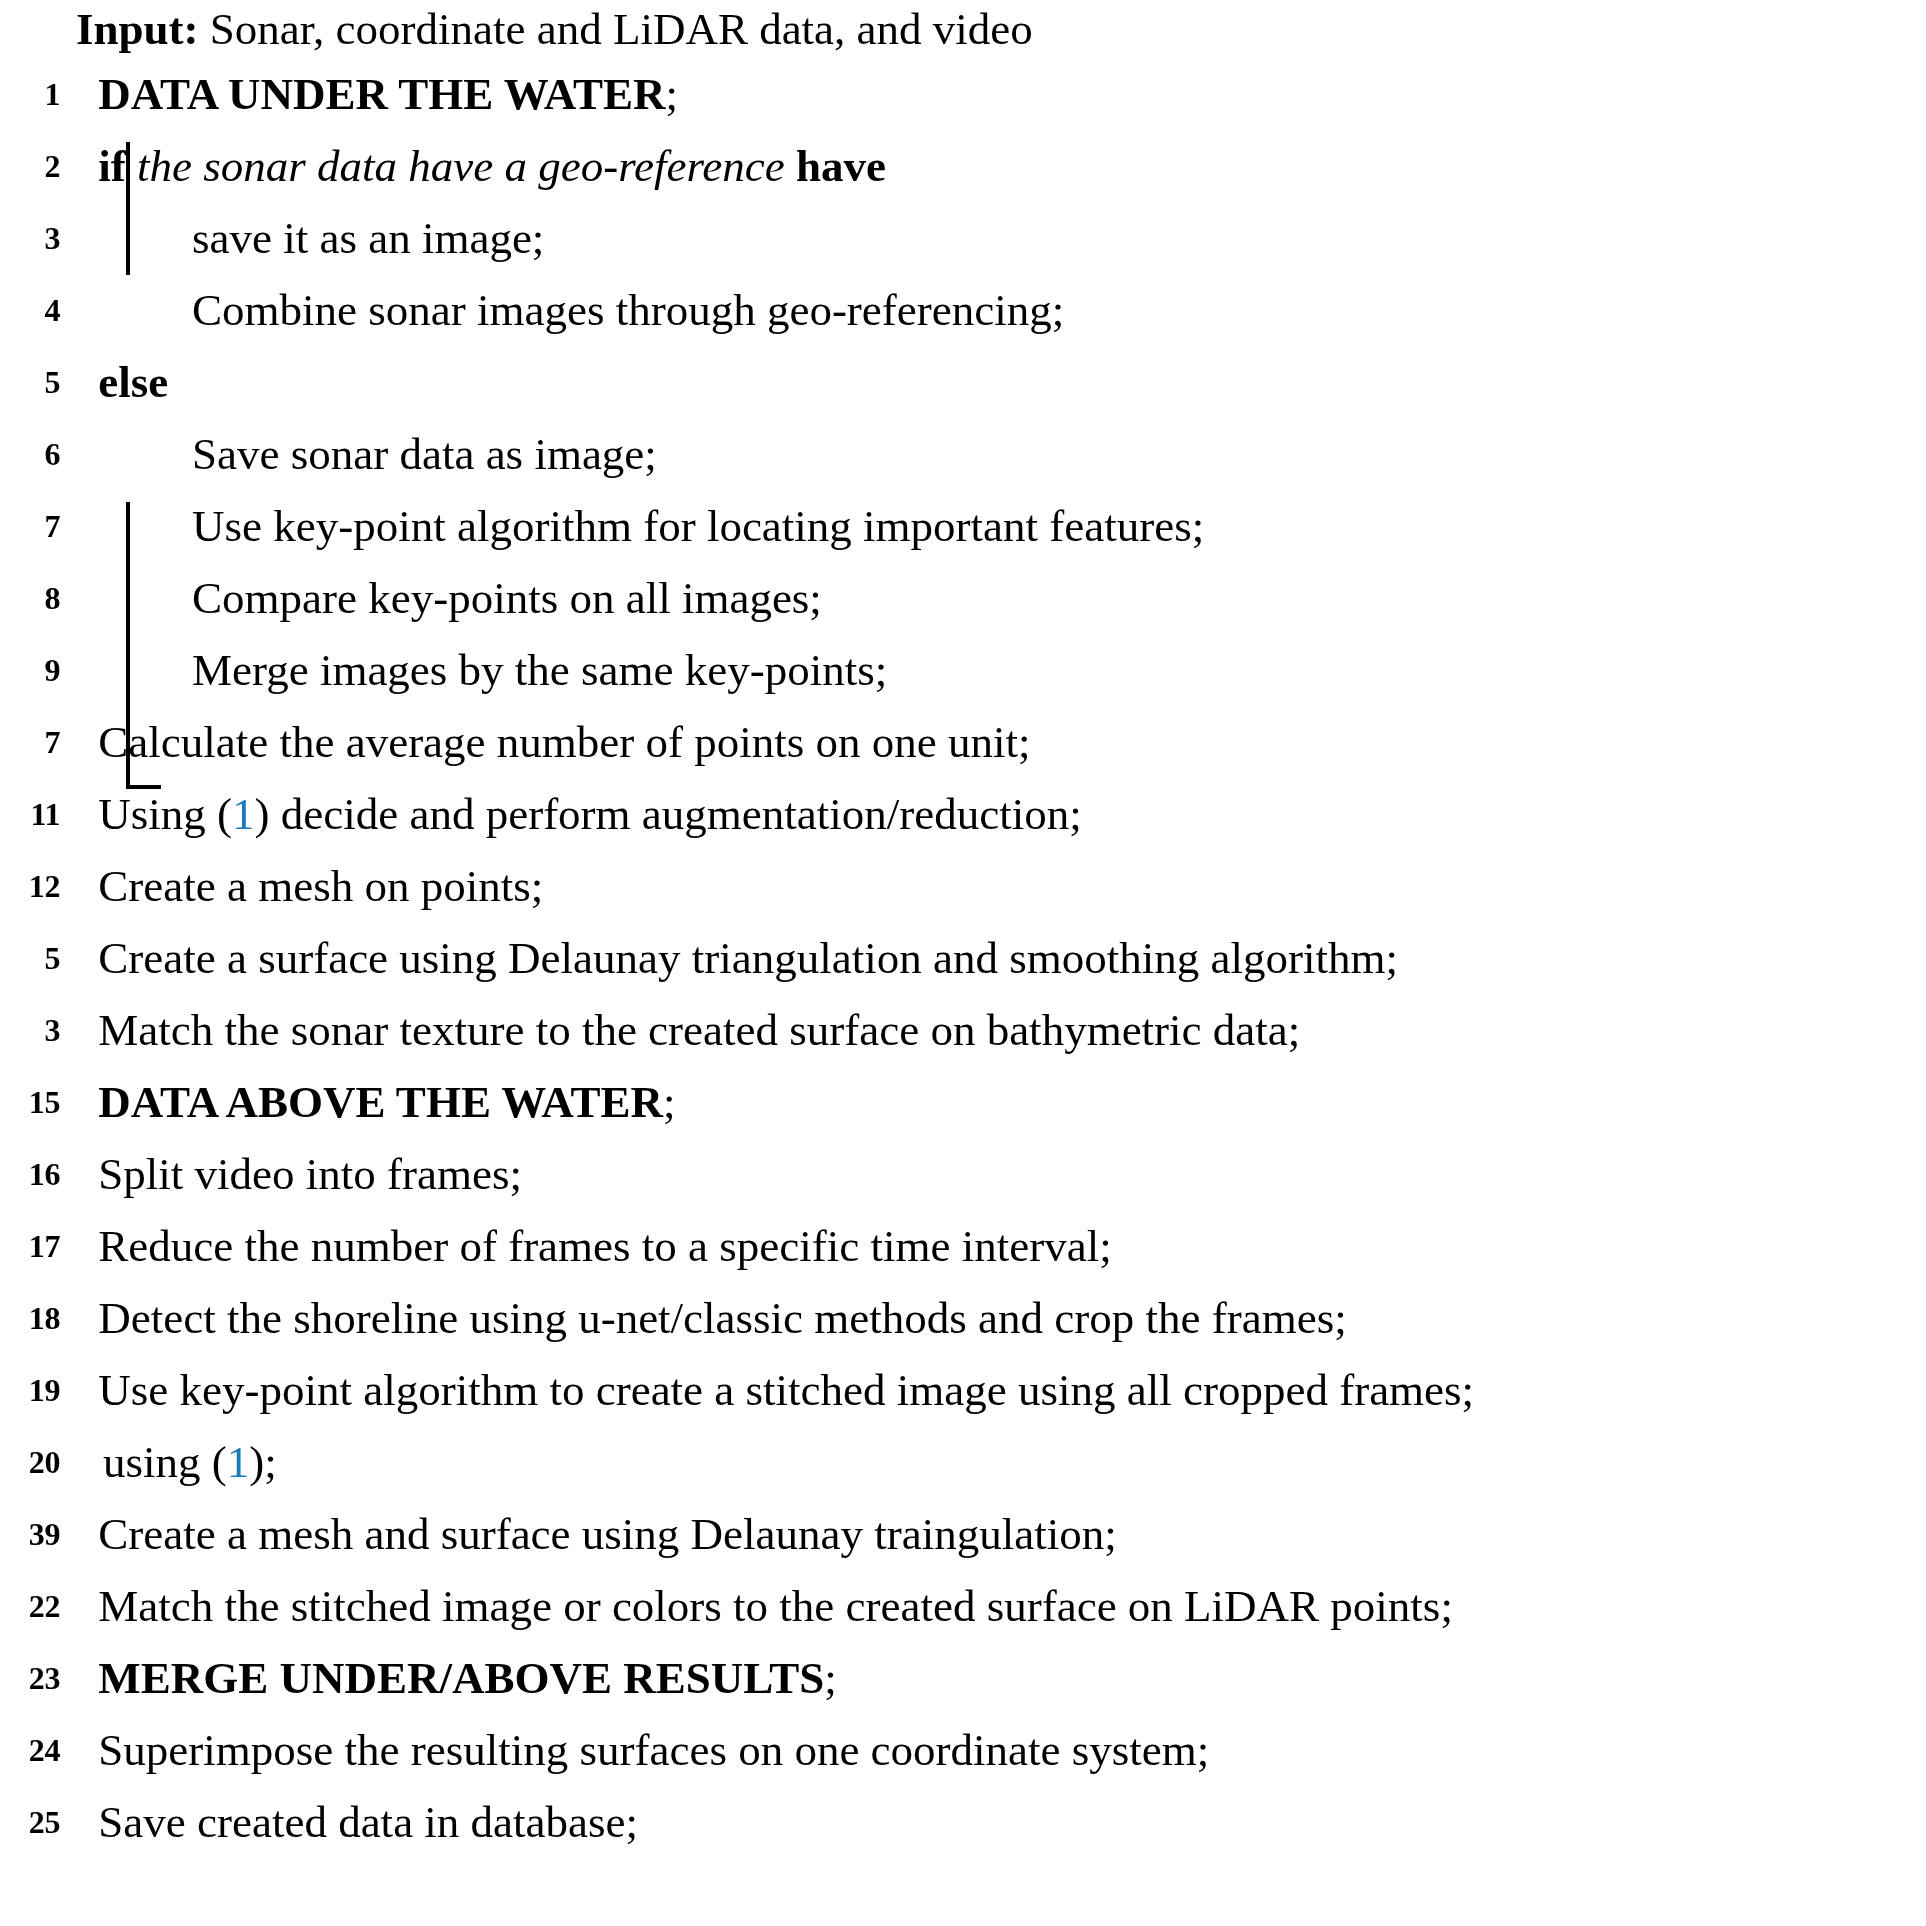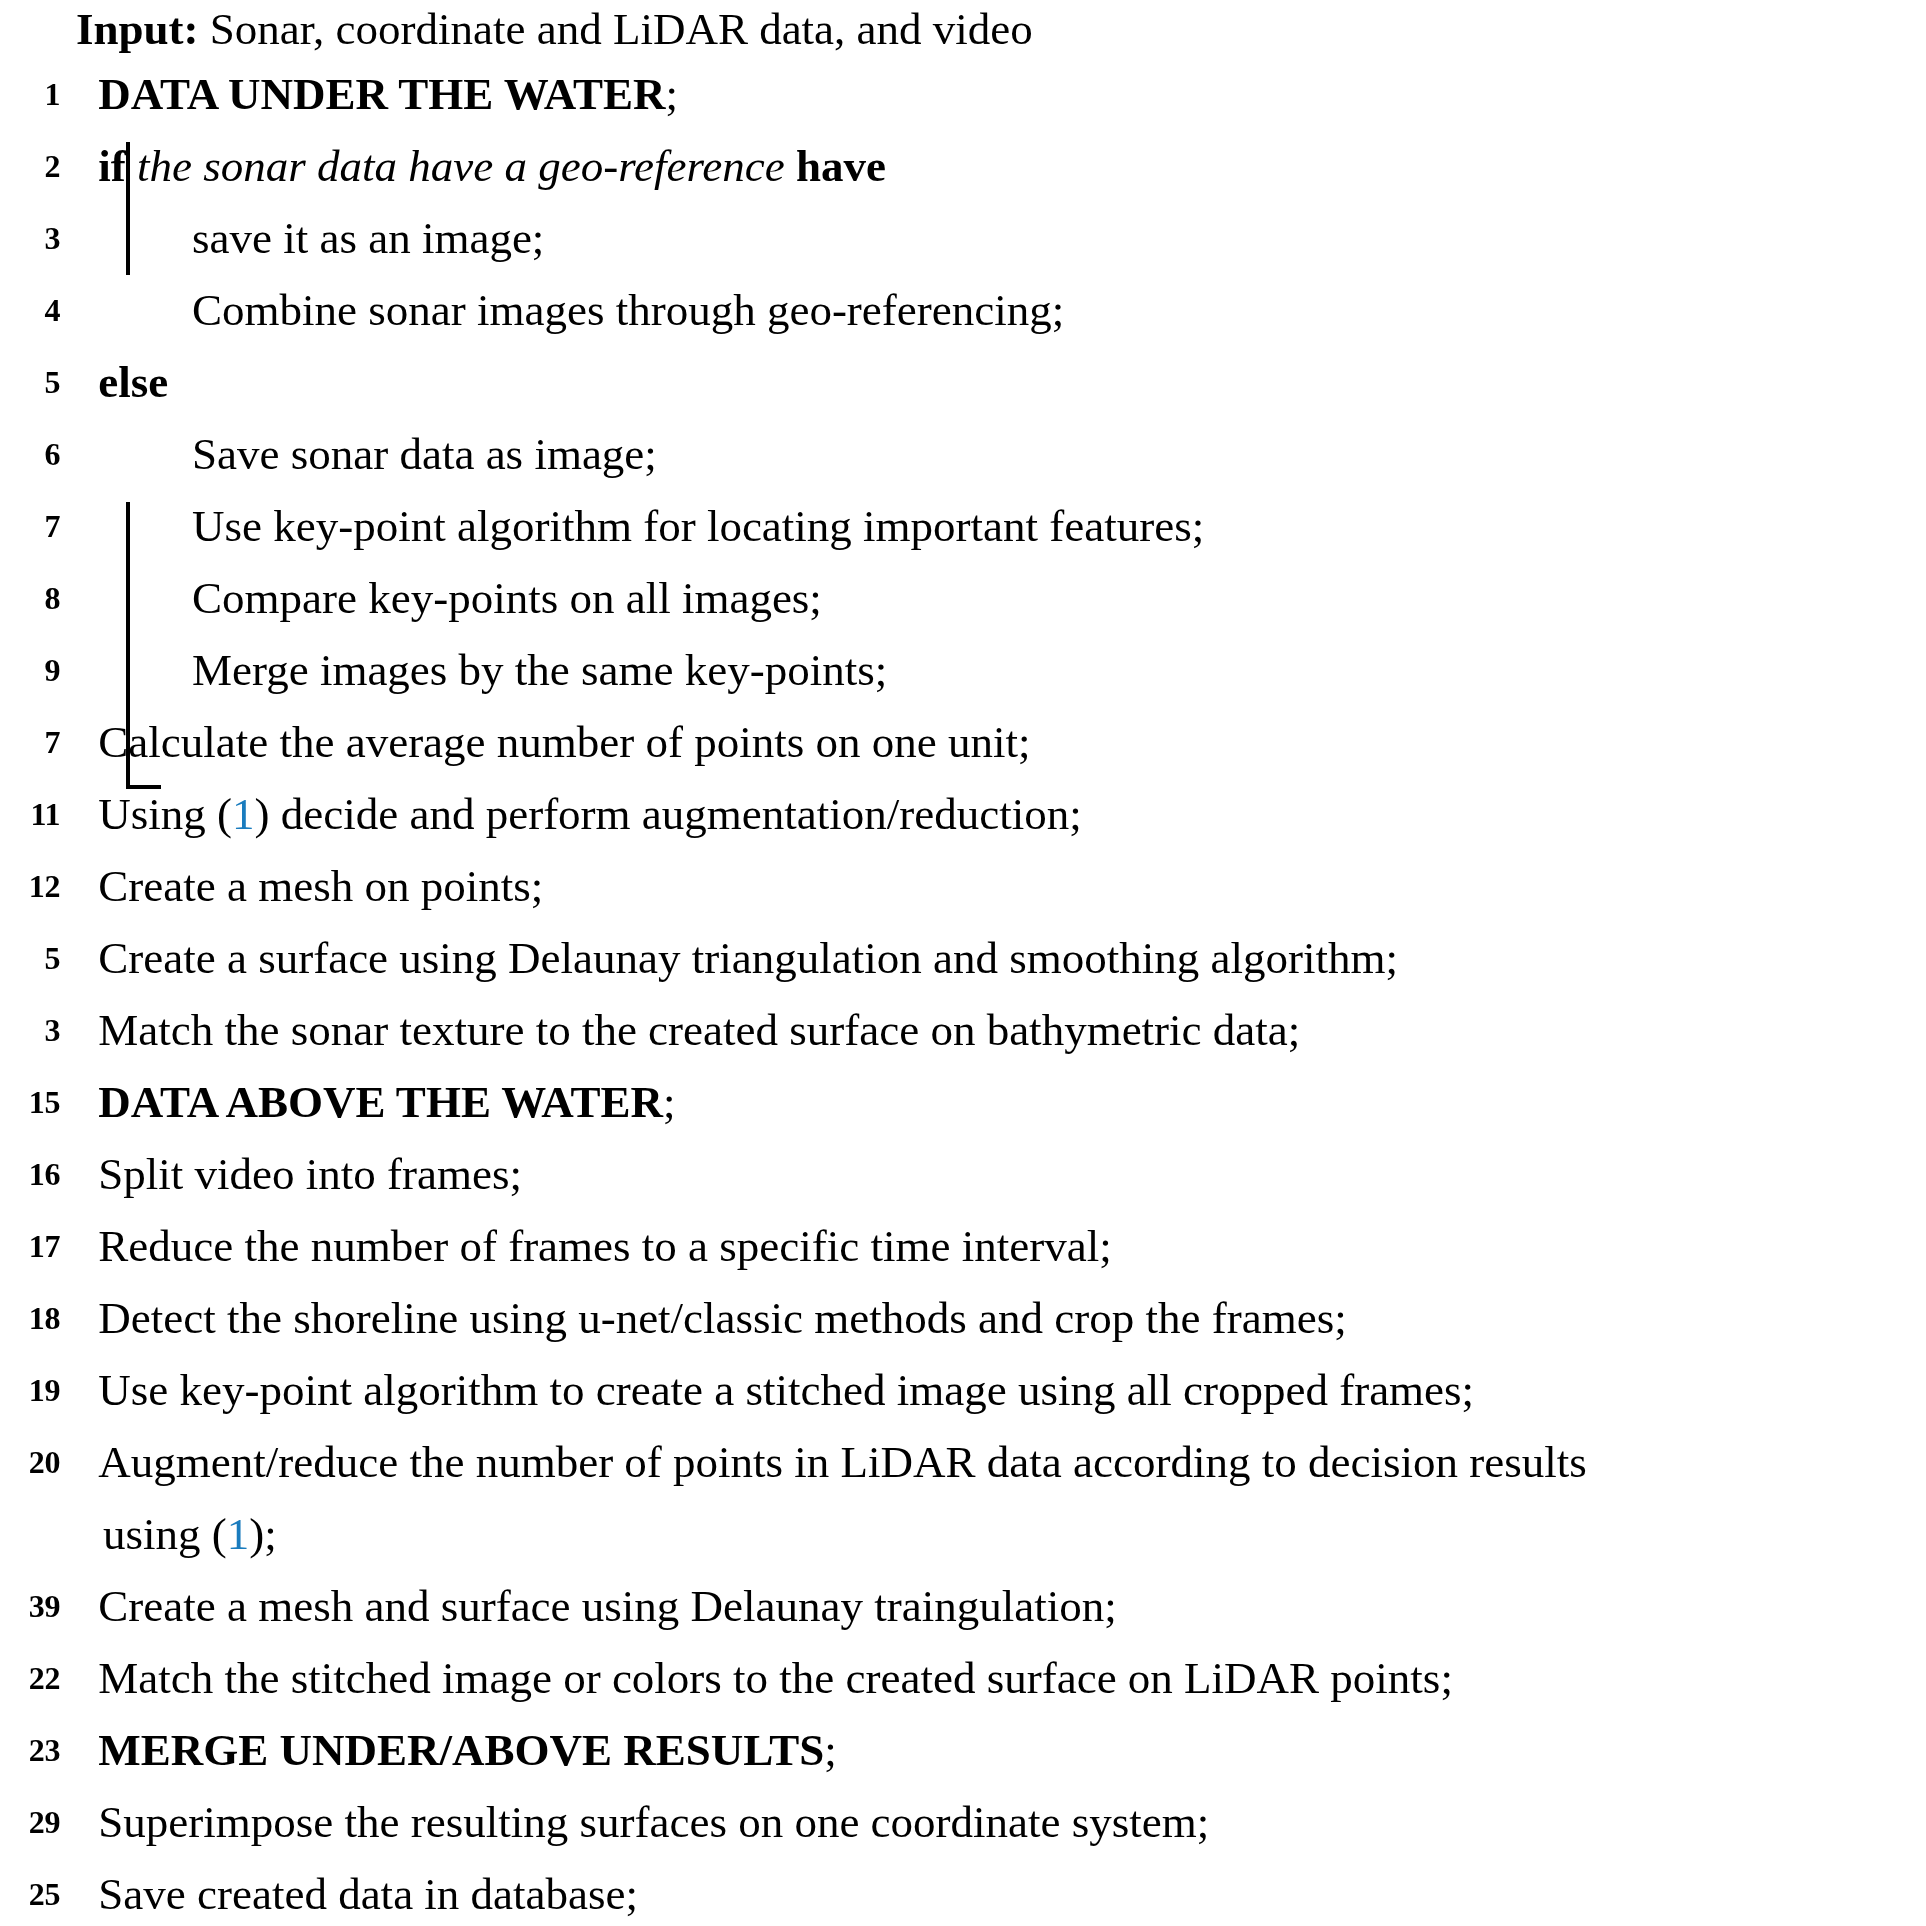--- a/index.html
+++ b/index.html
@@ -201,40 +201,40 @@
       <div class="body">Detect the shoreline using u-net/classic methods and crop the frames;</div>
     </div>
 
     <div class="row">
       <div class="lineno">19</div>
       <div class="body">Use key-point algorithm to create a stitched image using all cropped frames;</div>
     </div>
 
     <div class="row wrap">
       <div class="lineno">20</div>
-      <div class="body"><span>Augment/reduce the number of points in LiDAR data according to decision results</span><span class="cont"><span>using (</span><span class="ref">1</span><span>);</span></span></div>
+      <div class="body"><span class="cont"><span>using (</span><span class="ref">1</span><span>);</span></span></div>
     </div>
 
     <div class="row">
       <div class="lineno">39</div>
       <div class="body">Create a mesh and surface using Delaunay traingulation;</div>
     </div>
 
     <div class="row">
       <div class="lineno">22</div>
       <div class="body">Match the stitched image or colors to the created surface on LiDAR points;</div>
     </div>
 
     <div class="row">
       <div class="lineno">23</div>
       <div class="body"><span class="caps">MERGE UNDER/ABOVE RESULTS</span><span>;</span></div>
     </div>
 
     <div class="row">
-      <div class="lineno">29</div>
+      <div class="lineno">24</div>
       <div class="body">Superimpose the resulting surfaces on one coordinate system;</div>
     </div>
 
     <div class="row">
       <div class="lineno">25</div>
       <div class="body">Save created data in database;</div>
     </div>
 
   </div>
 </div>

